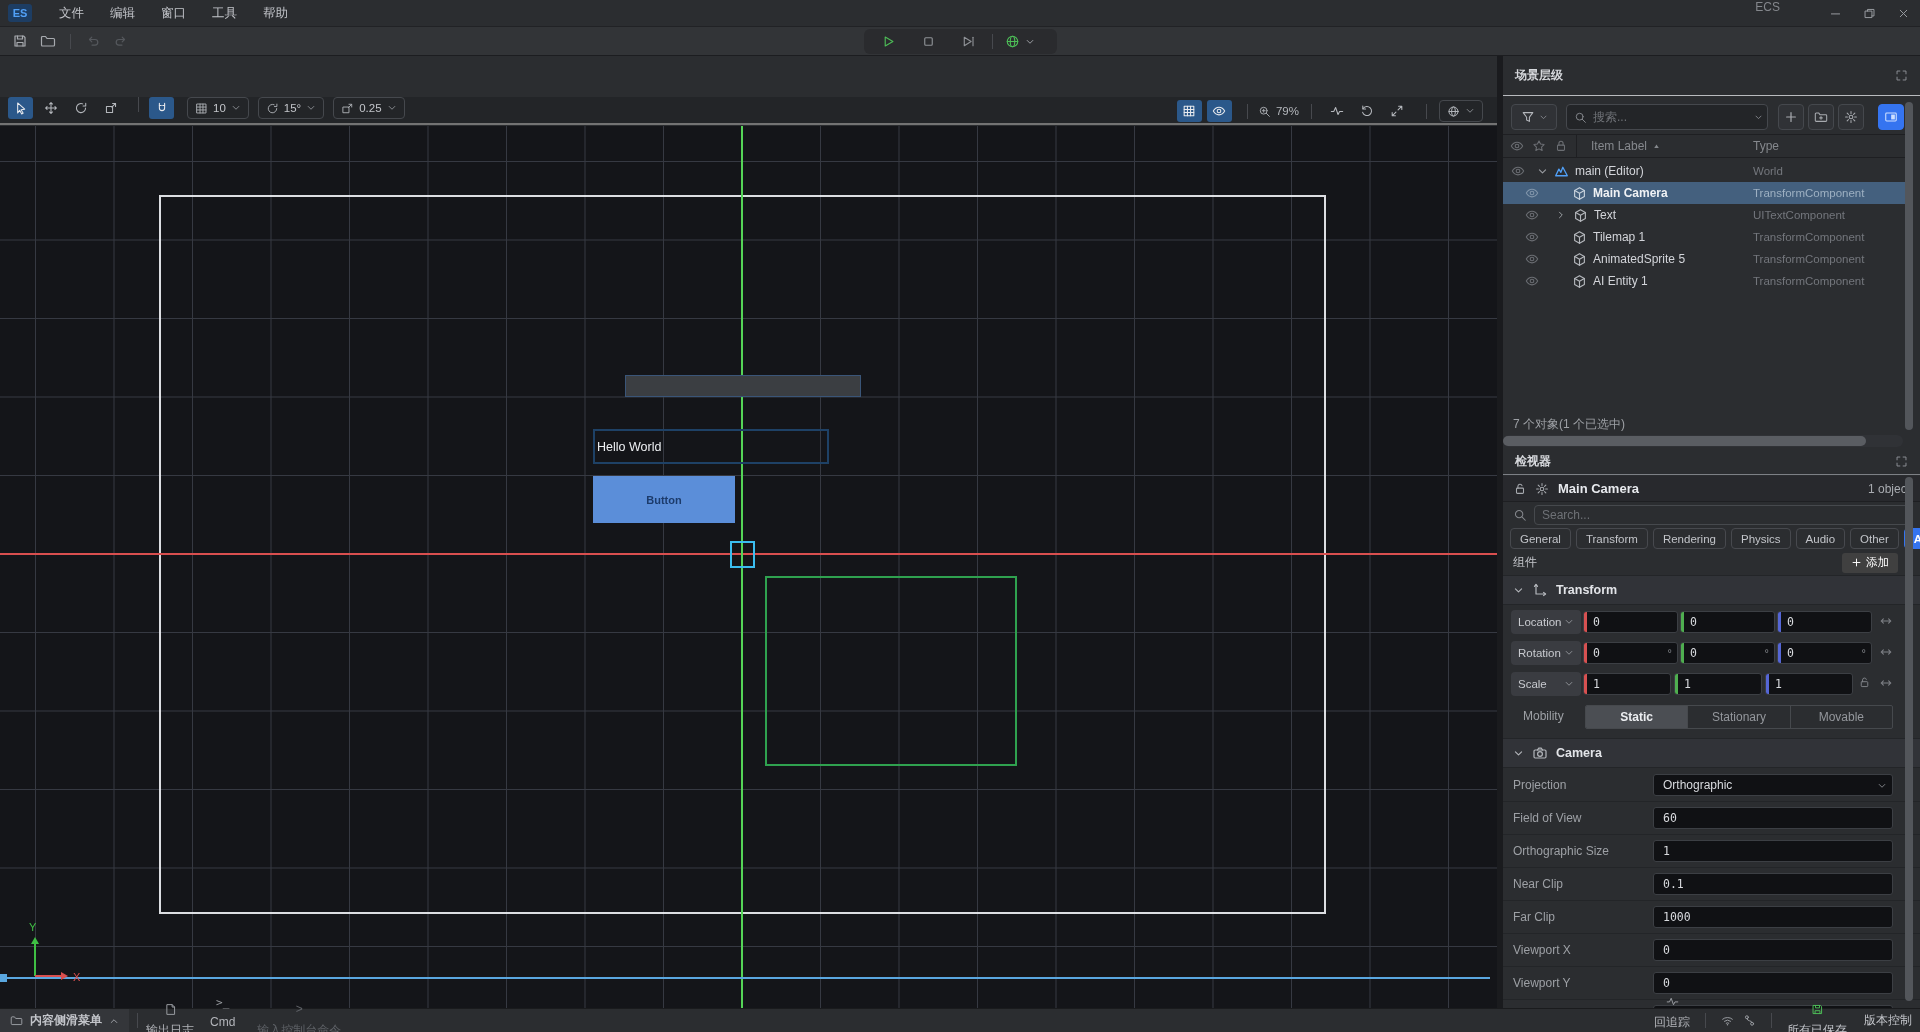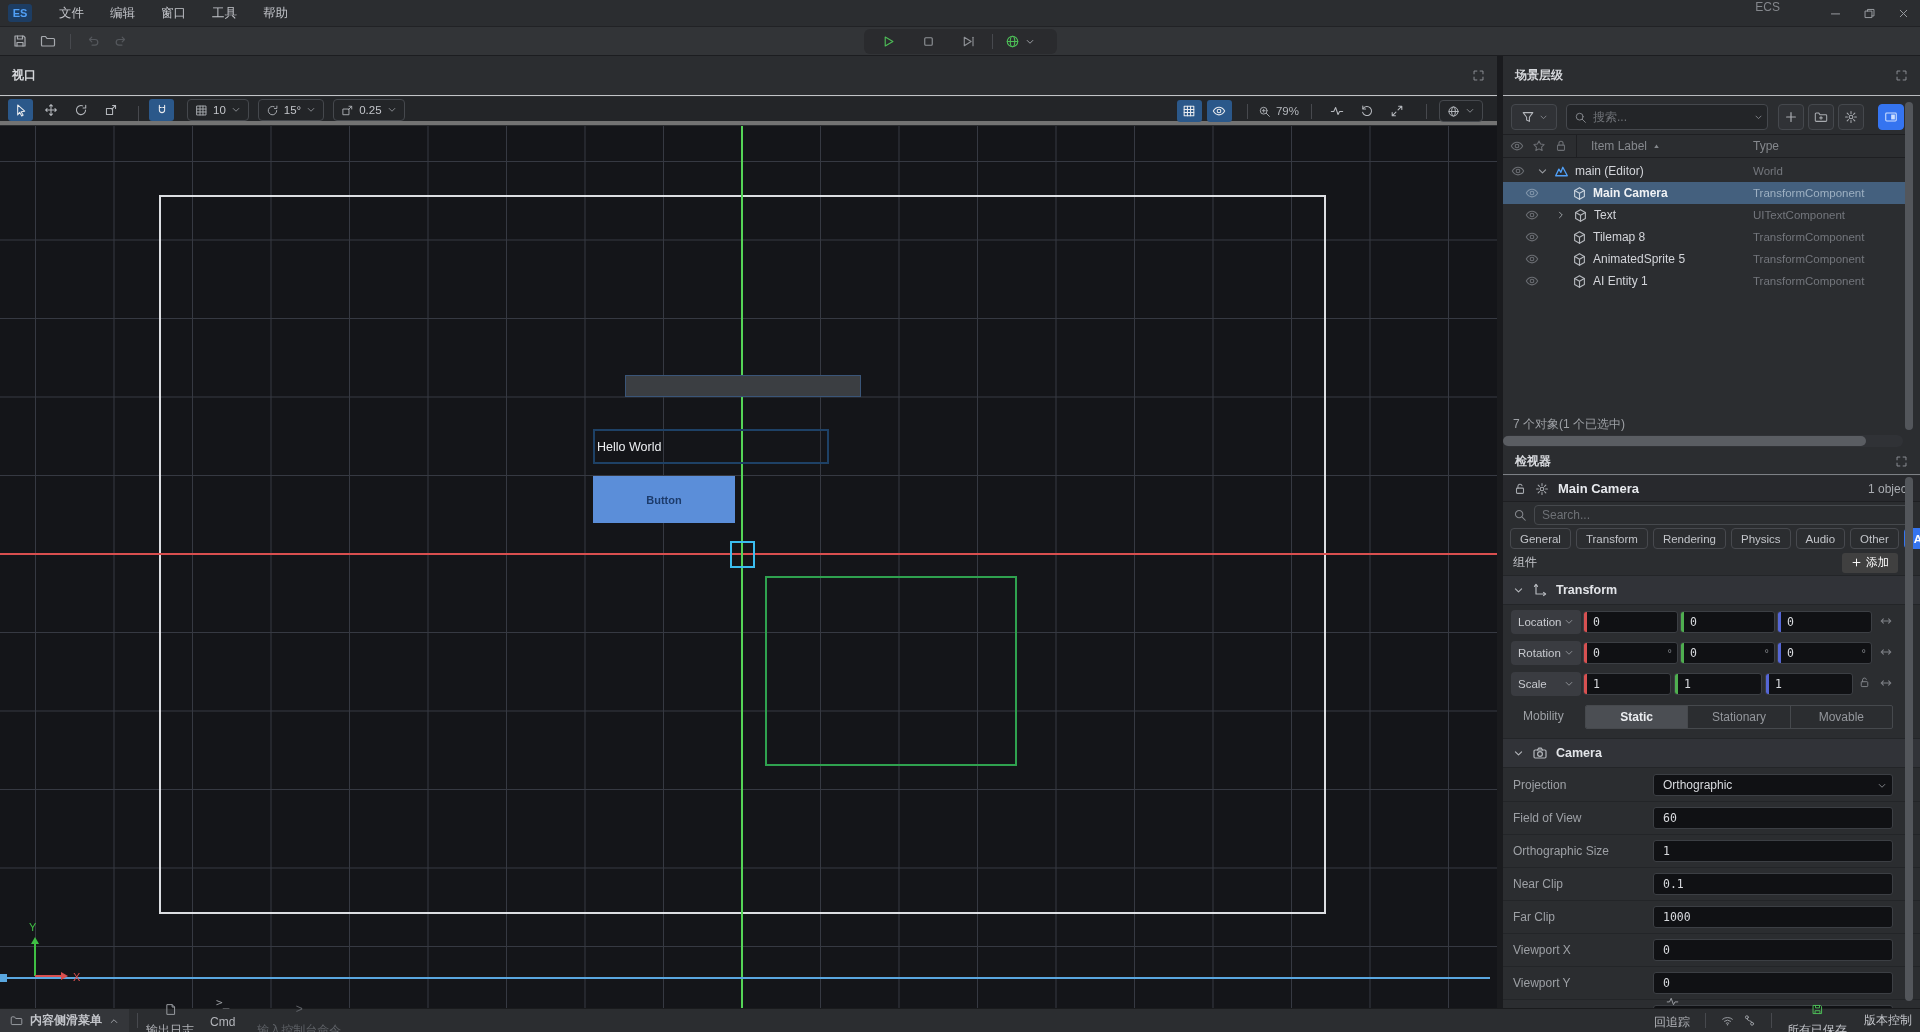--- a/index.html
+++ b/index.html
@@ -32,21 +32,21 @@
   .tb-center .ic { width:15px; height:15px; }
 
   
   .panel { position:absolute; background:#2b2d30; }
   .panel-header { position:absolute; left:0; top:0; right:0; height:40px; display:flex; align-items:center; padding:0 12px; font-weight:bold; font-size:12px; color:#d6d8dc; }
   .panel-header .expand { margin-left:auto; color:#8c8f94; width:13px; height:13px; }
 
   
   .viewport { left:0; top:56px; width:1497px; height:952px; background:#2b2d30; }
   .vp-header { height:40px; border-bottom:1px solid #c2c4c7; }
-  .vp-toolbar { position:absolute; left:0; top:41px; right:0; height:28px; background:#232528; display:flex; align-items:flex-end; border-bottom:4px solid #737373; }
+  .vp-toolbar { position:absolute; left:0; top:41px; right:0; height:28px; background:#232528; display:flex; align-items:flex-start; border-bottom:2px solid #737373; }
   .vtool { width:25px; height:22px; border-radius:3px; display:flex; align-items:center; justify-content:center; color:#b4b7bc; margin-right:5px; }
   .vtool.active { background:#2b588a; color:#e8eaee; }
   .vtool .ic { width:14px; height:14px; }
   .dd-btn { height:22px; border:1px solid #45484d; border-radius:4px; display:flex; align-items:center; gap:5px; padding:0 7px; color:#c3c5ca; font-size:11.5px; margin-right:9px; }
   .dd-btn .ic { width:13px; height:13px; color:#a7aaaf; }
   .dd-btn .chev { width:10px; height:10px; color:#84878c; }
   .vp-right { position:absolute; right:14px; top:3px; display:flex; align-items:center; }
   .vp-canvas { position:absolute; left:0; top:70px; right:0; bottom:0; background:#141519; overflow:hidden;
     background-image:linear-gradient(to right,#363942 1px,transparent 1px),linear-gradient(to bottom,#363942 1px,transparent 1px);
     background-size:78.5px 78.5px; background-position:35px 35px; }
@@ -243,30 +243,20 @@
               <g fill="none" stroke="currentColor" stroke-width="1.2" stroke-linecap="round" stroke-linejoin="round">
                 <path d="M3.5 5.5L8 10l4.5-4.5" stroke-width="1.6"></path>
               </g>
             </svg>
           </span>
       </div>
     </div>
   </div>
 
   <div class="panel viewport">
-    <div class="panel-header vp-header">
-      <span>视口</span>
-      <span class="ic expand">
-          <svg viewBox="0 0 16 16">
-            <g fill="none" stroke="currentColor" stroke-width="1.2" stroke-linecap="round" stroke-linejoin="round">
-              <path d="M10 2.5h3.5V6M6 13.5H2.5V10M13.5 10v3.5H10M2.5 6V2.5H6"></path>
-            </g>
-          </svg>
-        </span>
-    </div>
     <div class="vp-toolbar">
       <div style="width:8px"></div>
       <div class="vtool active">
           <span class="ic">
             <svg viewBox="0 0 16 16">
               <g fill="none" stroke="currentColor" stroke-width="1.2" stroke-linecap="round" stroke-linejoin="round">
                 <path d="M4.2 2.2l8 7.2-4.1.5 2.4 4-1.7 1-2.4-4.2-2.2 3z"></path>
               </g>
             </svg>
           </span>
@@ -683,21 +673,21 @@
           </svg>
         </span>
       <span class="ic" style="width:15px;height:15px;color:#b4b7bc;margin-left:33px">
           <svg viewBox="0 0 16 16">
             <g fill="none" stroke="currentColor" stroke-width="1.2" stroke-linecap="round" stroke-linejoin="round">
               <path d="M8 1.8l5.2 3v6.4L8 14.2l-5.2-3V4.8z"></path>
               <path d="M2.8 4.8L8 7.8l5.2-3M8 7.8v6.4"></path>
             </g>
           </svg>
         </span>
-      <span style="margin-left:6px">Tilemap 8</span>
+      <span style="margin-left:6px">Tilemap 1</span>
       <span class="h-type">TransformComponent</span>
     </div>
     <div class="h-row" style="top:192px">
       <span class="ic eye" style="margin-left:22px">
           <svg viewBox="0 0 16 16">
             <g fill="none" stroke="currentColor" stroke-width="1.2" stroke-linecap="round" stroke-linejoin="round">
               <path d="M1.5 8C3 5.2 5.4 3.6 8 3.6S13 5.2 14.5 8C13 10.8 10.6 12.4 8 12.4S3 10.8 1.5 8z"></path>
               <circle cx="8" cy="8" r="2.1"></circle>
             </g>
           </svg>

